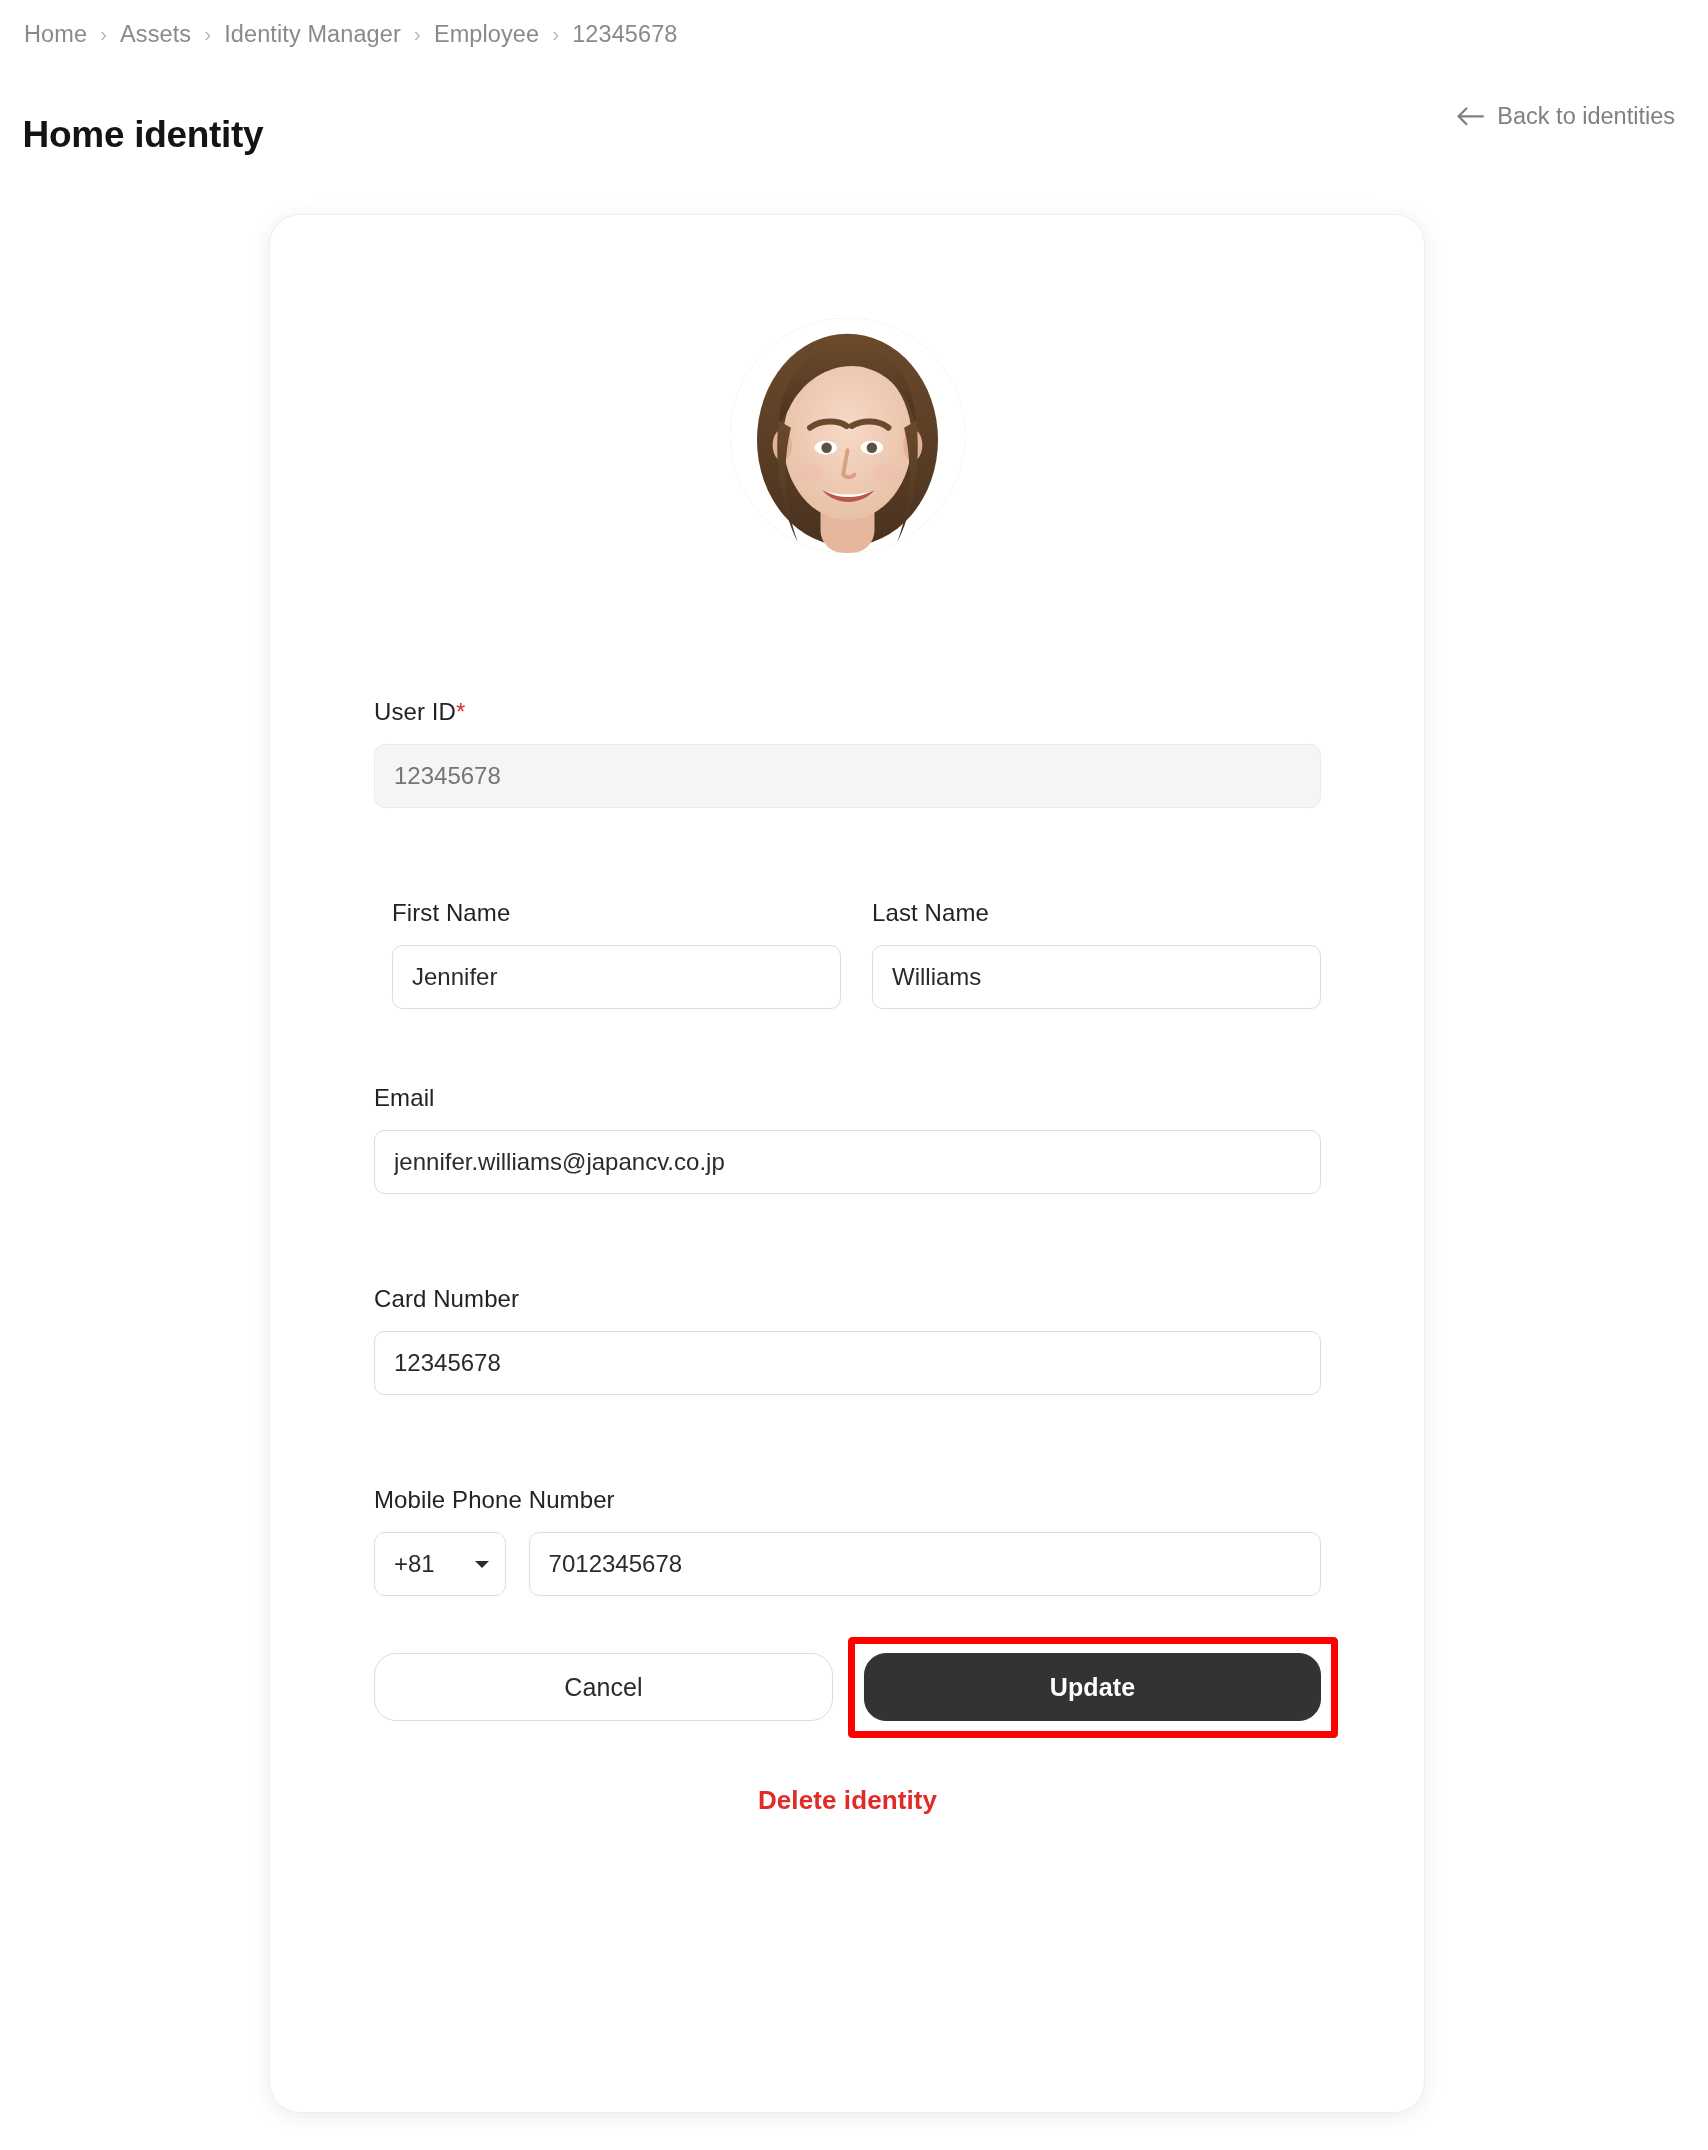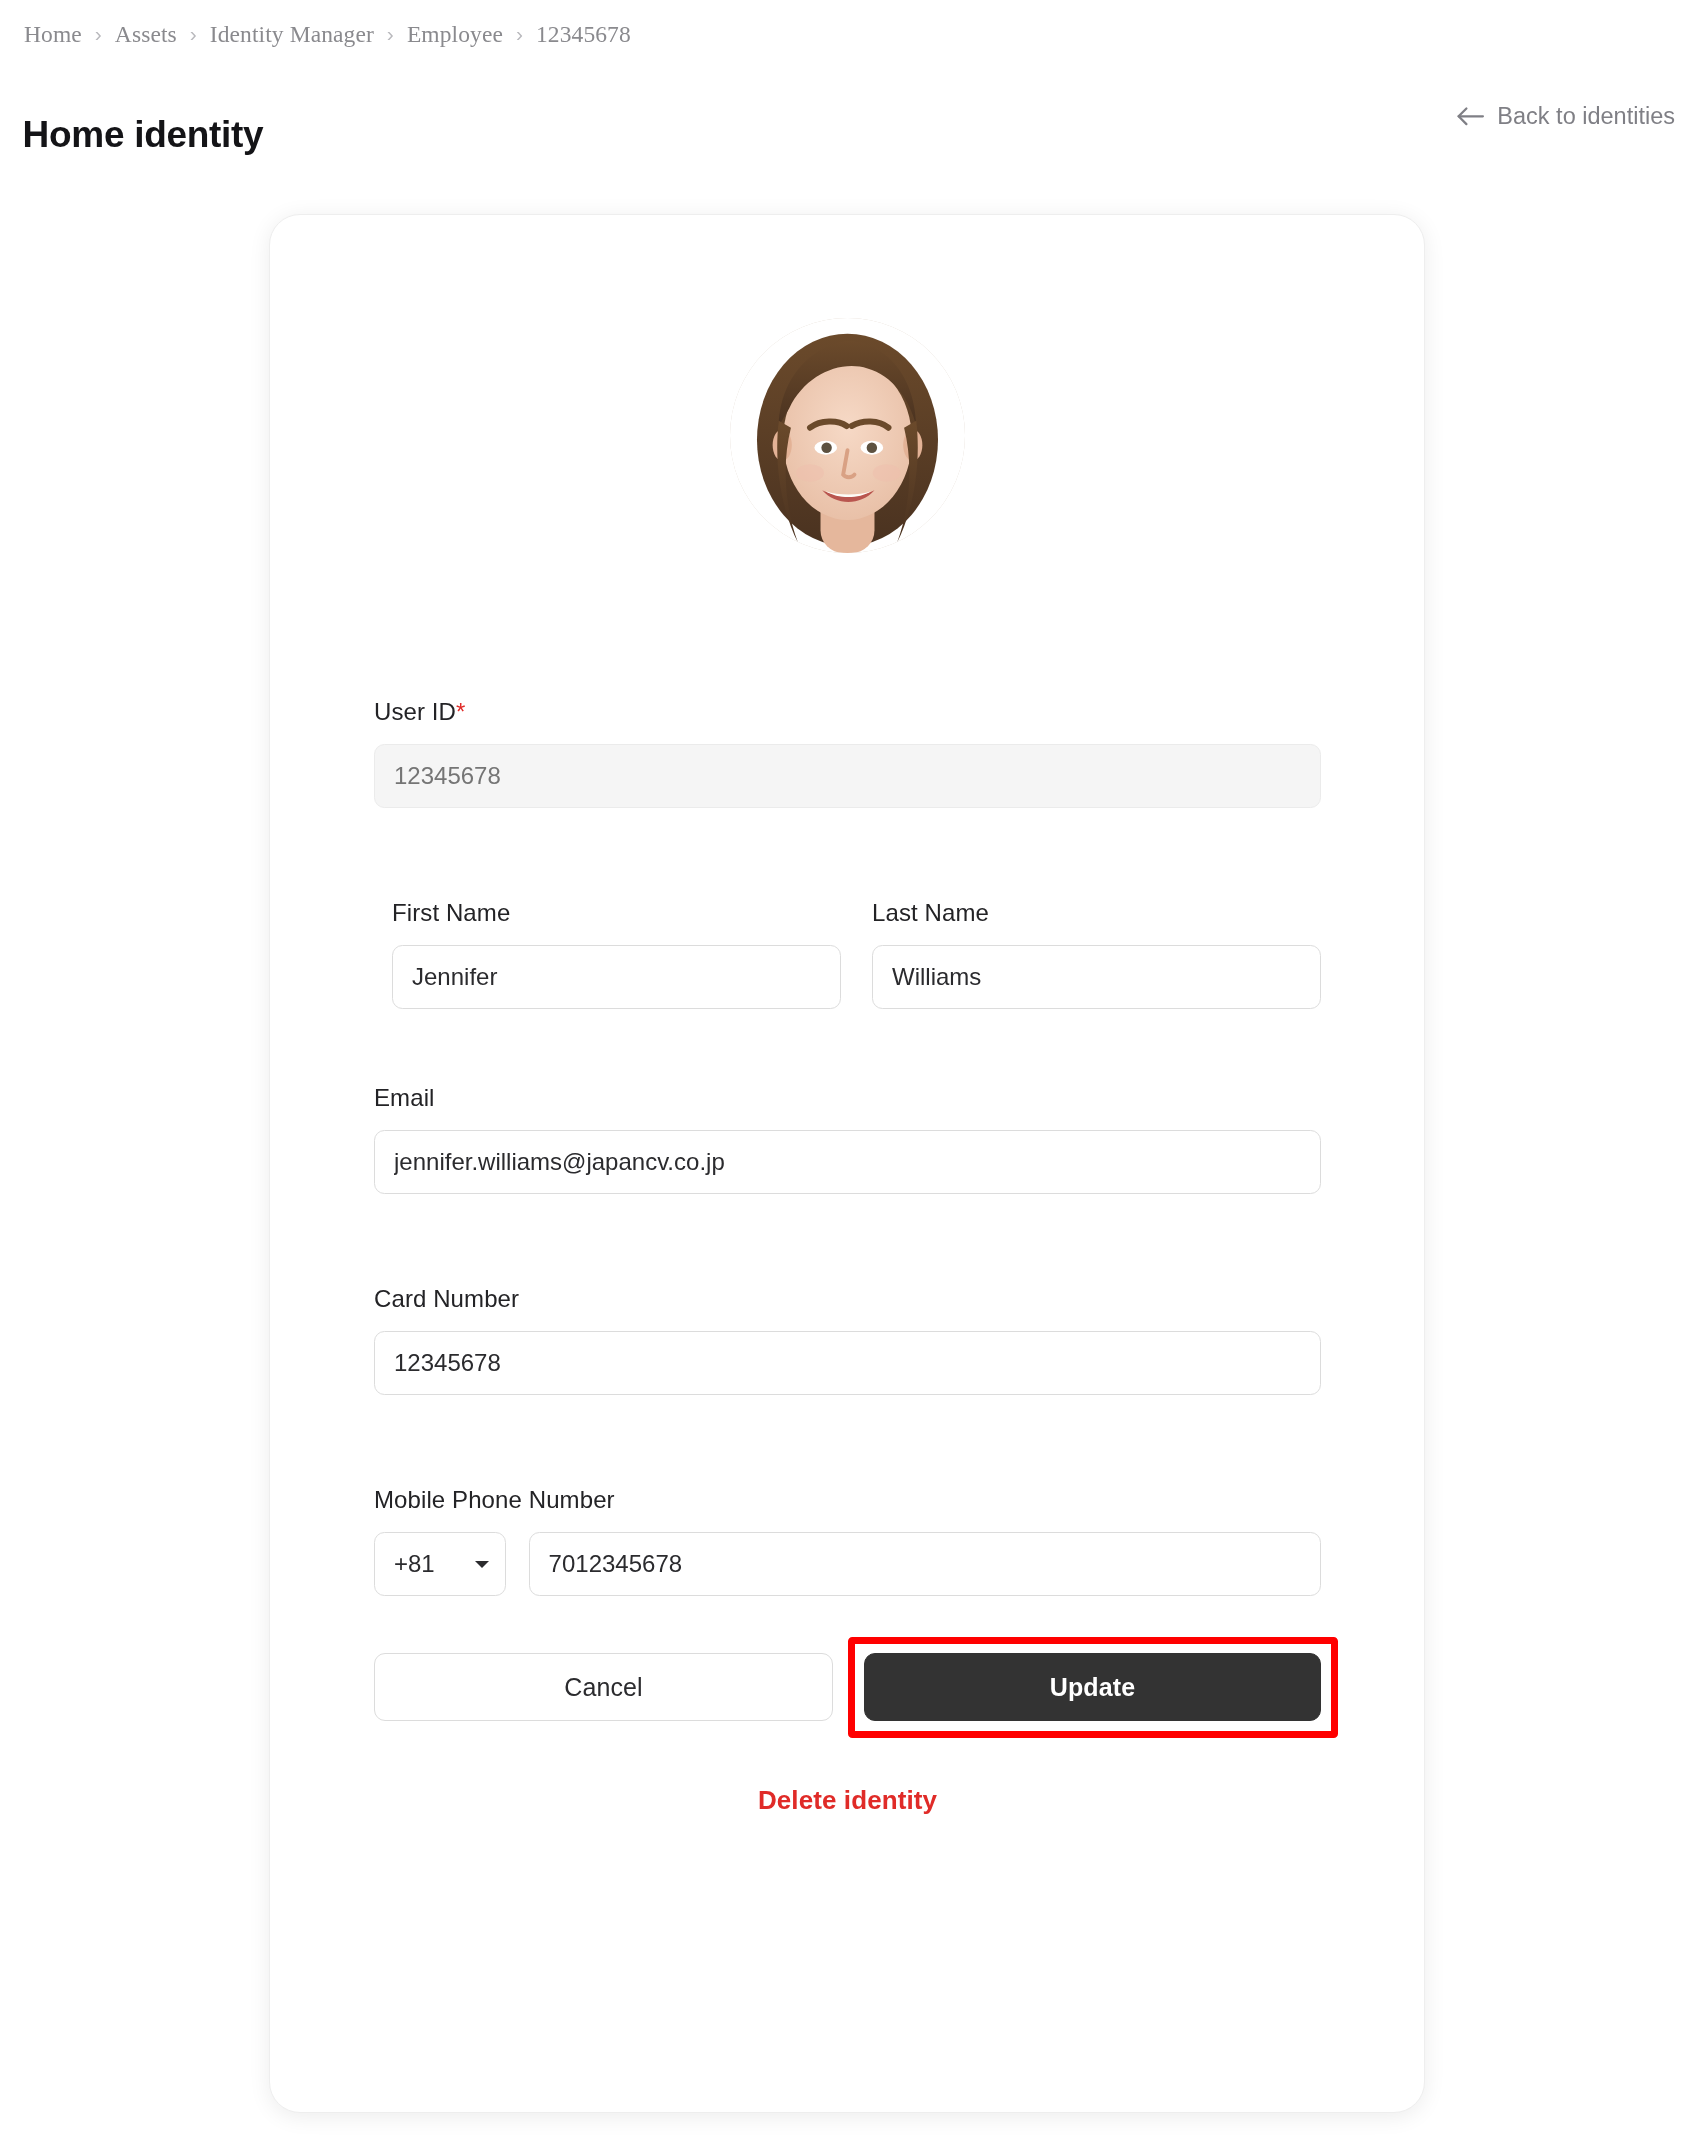--- a/index.html
+++ b/index.html
@@ -25,21 +25,20 @@
     left: 24px;
     display: flex;
     align-items: center;
     font-size: 23.5px;
     color: #8a8a8e;
     letter-spacing: 0.1px;
   }
   .crumb {
     white-space: nowrap;
     color: #8a8a8e;
-    font-family: Liberation Serif, serif;
   }
   .crumb.current { color: #8a8a8e; }
   .crumb-sep {
     display: inline-block;
     width: 33px;
     text-align: center;
     color: #b9b9bd;
     font-size: 21px;
     line-height: 1;
     transform: translateY(-0.9px);
@@ -182,21 +181,21 @@
 
   
   .actions {
     display: flex;
     gap: 31px;
     margin-top: 57px;
   }
   .btn {
     flex: 1;
     height: 68px;
-    border-radius: 11px;
+    border-radius: 22px;
     font-family: "Liberation Sans", sans-serif;
     font-size: 25px;
     display: flex;
     align-items: center;
     justify-content: center;
     cursor: pointer;
     letter-spacing: 0.1px;
   }
   .btn-cancel {
     background: #ffffff;

